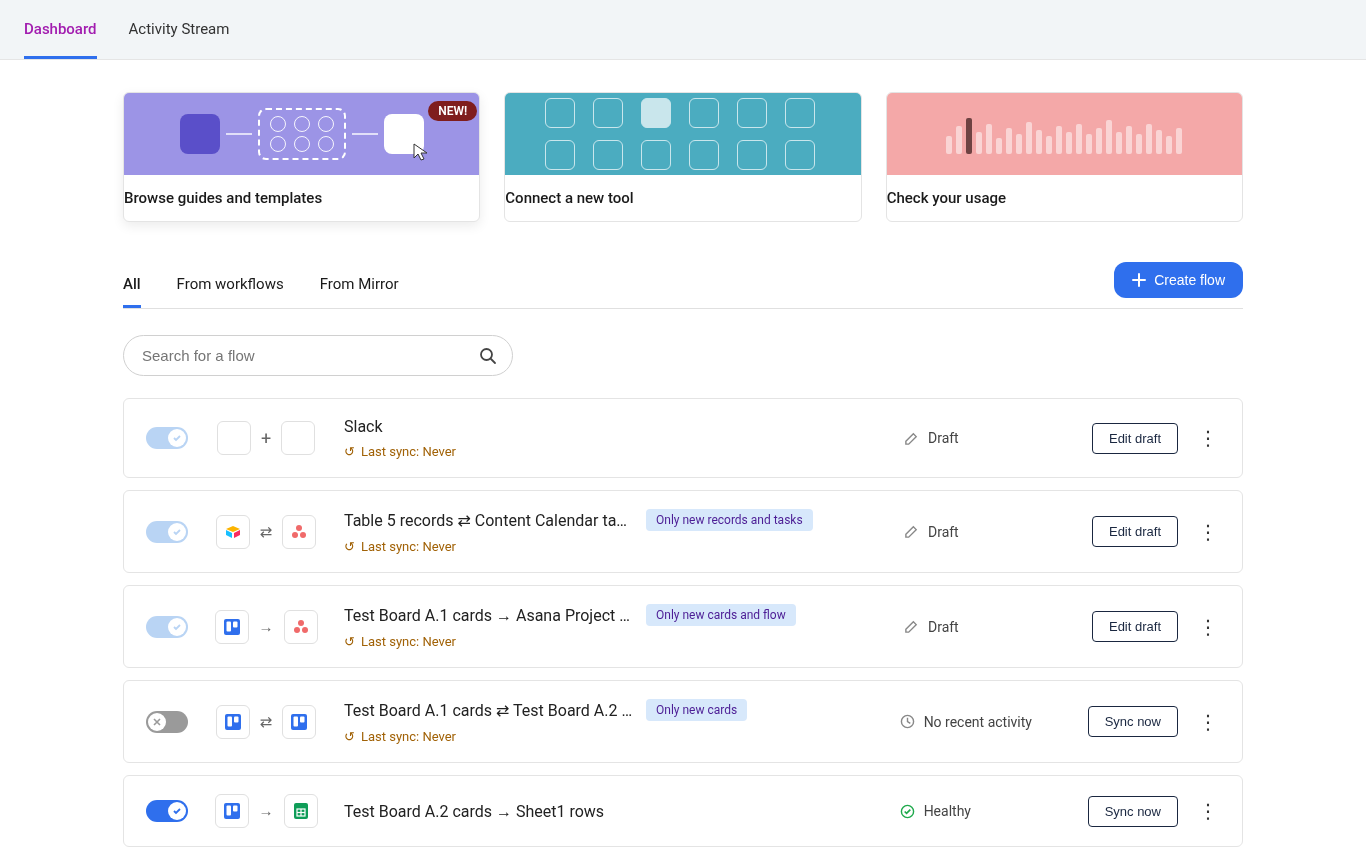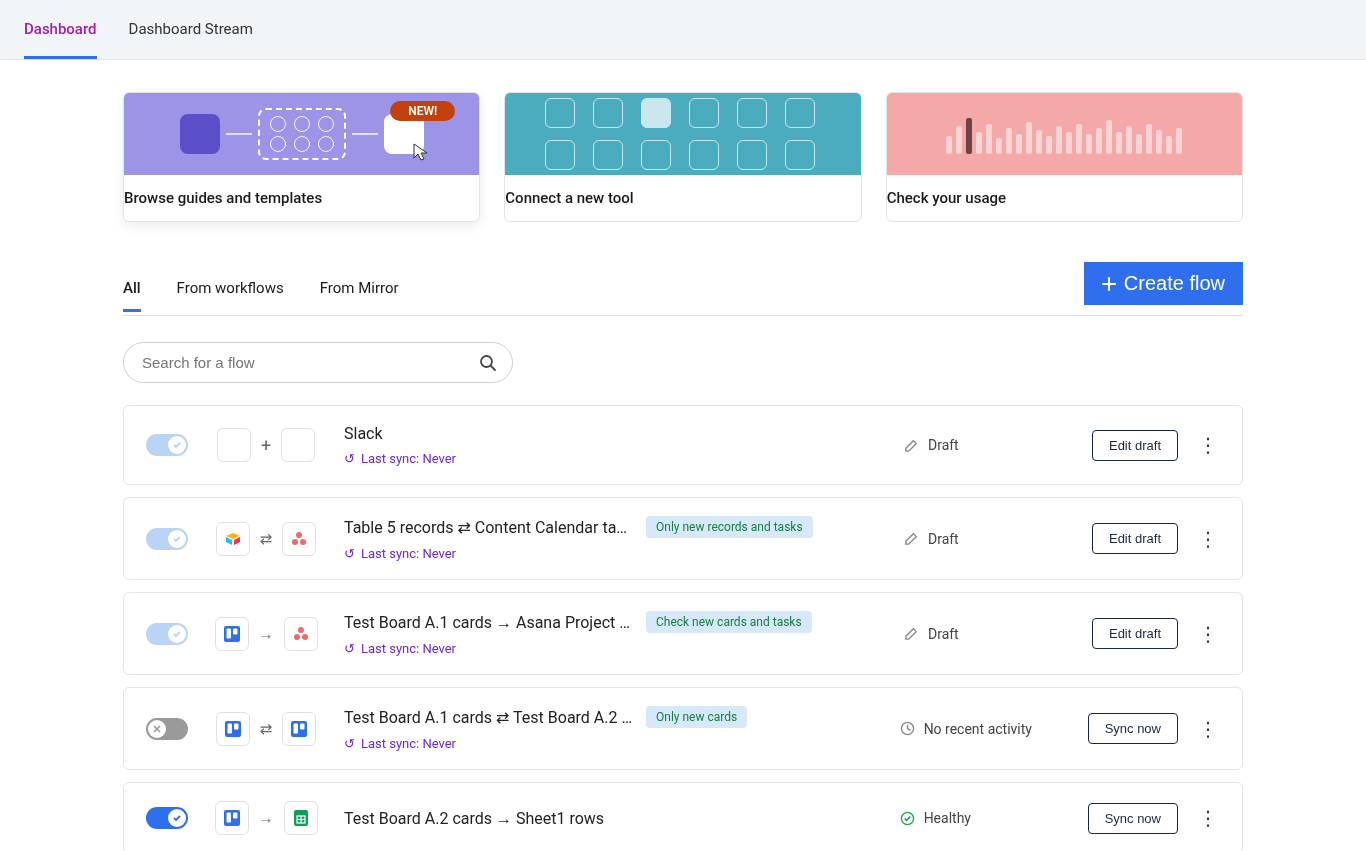--- a/index.html
+++ b/index.html
@@ -9,48 +9,48 @@
 .top-tab.active { border-bottom-color: #2f6fed; color: #a21caf; font-weight: 500; }
 .container { max-width: 1120px; margin: 0 auto; padding: 0 0 40px 0; }
 .cards { display: flex; gap: 24px; margin-top: 32px; }
 .promo-card { flex: 1; border: 1px solid #e4e4e4; border-radius: 6px; overflow: hidden; cursor: pointer; background: #fff; }
 .promo-card.first { box-shadow: 0 4px 12px rgba(0,0,0,0.08); }
 .promo-img { height: 82px; display: flex; align-items: center; justify-content: center; position: relative; }
 .promo-img.purple { background: #9c94e6; }
 .promo-img.teal { background: #4bacc0; }
 .promo-img.pink { background: #f4a8a8; }
 .promo-label { text-align: left; padding: 14px 0; font-size: 15px; font-weight: 500; }
-.new-badge { position: absolute; top: 8px; right: 24px; background: #c2410c; color: #fff; font-size: 12px; font-weight: 600; padding: 3px 18px; border-radius: 10px; }
+.new-badge { position: absolute; top: 8px; right: 2px; background: #7f1d1d; color: #fff; font-size: 12px; font-weight: 600; padding: 3px 10px; border-radius: 10px; }
 .filter-row { display: flex; align-items: center; margin-top: 40px; border-bottom: 1px solid #e0e0e0; }
 .filter-tabs { display: flex; gap: 36px; }
 .filter-tab { padding: 12px 0; font-size: 15px; cursor: pointer; border-bottom: 3px solid transparent; margin-bottom: -1px; }
 .filter-tab.active { border-bottom-color: #2f6fed; font-weight: 500; }
-.create-btn { margin-left: auto; background: #2f6fed; color: #fff; border: none; padding: 10px 18px; border-radius: 0; font-size: 20px; cursor: pointer; display: flex; align-items: center; gap: 8px; margin-bottom: 10px; }
+.create-btn { margin-left: auto; background: #2f6fed; color: #fff; border: none; padding: 10px 18px; border-radius: 12px; font-size: 14px; cursor: pointer; display: flex; align-items: center; gap: 8px; margin-bottom: 10px; }
 .search-wrap { margin-top: 26px; position: relative; width: 390px; }
 .search-input { width: 100%; border: 1px solid #d0d0d0; border-radius: 22px; padding: 11px 44px 11px 18px; font-size: 15px; outline: none; }
 .search-icon { position: absolute; right: 16px; top: 50%; transform: translateY(-50%); color: #444; }
 .flow-list { margin-top: 22px; }
 .flow-row { border: 1px solid #e4e4e4; border-radius: 6px; padding: 18px 22px; display: flex; align-items: center; margin-bottom: 12px; gap: 18px; }
 .toggle { width: 42px; height: 22px; border-radius: 12px; position: relative; cursor: pointer; flex-shrink: 0; }
 .toggle .knob { width: 18px; height: 18px; border-radius: 50%; background: #fff; position: absolute; top: 2px; display: flex; align-items: center; justify-content: center; }
 .toggle.draft { background: #b9d4f4; }
 .toggle.draft .knob { right: 2px; }
 .toggle.off { background: #9a9a9a; }
 .toggle.off .knob { left: 2px; }
 .toggle.on { background: #2f6fed; }
 .toggle.on .knob { right: 2px; }
 .tool-icons { display: flex; align-items: center; gap: 10px; width: 120px; flex-shrink: 0; justify-content: center; }
 .tool-icon { width: 34px; height: 34px; border: 1px solid #e0e0e0; border-radius: 6px; display: flex; align-items: center; justify-content: center; font-size: 16px; }
 .arrow { color: #666; font-size: 15px; }
 .plus-sep { color: #666; font-size: 18px; }
 .flow-main { flex: 1; min-width: 0; }
 .flow-title-row { display: flex; align-items: center; gap: 12px; }
 .flow-title { font-size: 16px; color: #222; white-space: nowrap; overflow: hidden; text-overflow: ellipsis; max-width: 290px; }
-.flow-badge { background: #d7e8fb; color: #15803d; font-size: 12px; padding: 4px 10px; border-radius: 4px; white-space: nowrap; }
-.flow-sync { font-size: 13px; color: #6d28d9; margin-top: 8px; display: flex; align-items: center; gap: 4px; }
+.flow-badge { background: #d7e8fb; color: #4c1d95; font-size: 12px; padding: 4px 10px; border-radius: 4px; white-space: nowrap; }
+.flow-sync { font-size: 13px; color: #a16207; margin-top: 8px; display: flex; align-items: center; gap: 4px; }
 .status-cell { display: flex; align-items: center; gap: 8px; width: 170px; flex-shrink: 0; }
 .status-icon { width: 16px; height: 16px; display: inline-flex; align-items: center; justify-content: center; }
 .status-text { font-size: 14px; color: #444; }
 .action-btn { border: 1.5px solid #1a2740; background: #fff; color: #1a2740; padding: 7px 16px; border-radius: 4px; font-size: 13px; cursor: pointer; font-weight: 500; flex-shrink: 0; }
 .kebab { width: 24px; text-align: center; color: #333; cursor: pointer; font-size: 20px; flex-shrink: 0; line-height: 1; }
 .hist-icon::before { content: "↺"; font-size: 13px; margin-right: 2px; }
 
 .deco-purple { display:flex; align-items:center; gap:6px; }
 .deco-box { width: 40px; height: 40px; background: #5a4fc9; border-radius: 8px; }
 .deco-line { width: 26px; height: 2px; background: #fff; opacity: .7; }
@@ -64,21 +64,21 @@
 .deco-teal-tile.solid { background: #fff; }
 .deco-bars { display: flex; align-items: flex-end; gap: 4px; height: 40px; }
 .deco-bar { width: 6px; background: rgba(255,255,255,.5); border-radius: 2px; }
 .deco-bar.dark { background: #6e4242; }
 </style>
 </head>
 <body>
 
 <div class="top-bar">
   <div class="top-tab active">Dashboard</div>
-  <div class="top-tab">Dashboard Stream</div>
+  <div class="top-tab">Activity Stream</div>
 </div>
 
 <div class="container">
 
   <div class="cards">
     <div class="promo-card first">
       <div class="promo-img purple">
         <div class="deco-purple">
           <div class="deco-box"></div>
           <div class="deco-line"></div>
@@ -280,21 +280,21 @@
             <svg width="18" height="18" viewBox="0 0 18 18">
               <circle cx="9" cy="5" r="3" fill="#f06a6a"></circle>
               <circle cx="5" cy="12" r="3" fill="#f06a6a"></circle>
               <circle cx="13" cy="12" r="3" fill="#f06a6a"></circle>
             </svg>
           </div>
         </div>
         <div class="flow-main">
           <div class="flow-title-row">
             <div class="flow-title">Test Board A.1 cards → Asana Project t…</div>
-            <span class="flow-badge">Check new cards and tasks</span>
+            <span class="flow-badge">Only new cards and flow</span>
           </div>
           <div class="flow-sync">
             <span class="hist-icon"></span>
             <span>Last sync: Never</span>
           </div>
         </div>
         <div class="status-cell">
           <span class="status-icon">
             <svg width="15" height="15" viewBox="0 0 16 16">
               <path d="M2 11 L10 3 L13 6 L5 14 L2 14 Z" fill="none" stroke="#888" stroke-width="1.5"></path>

